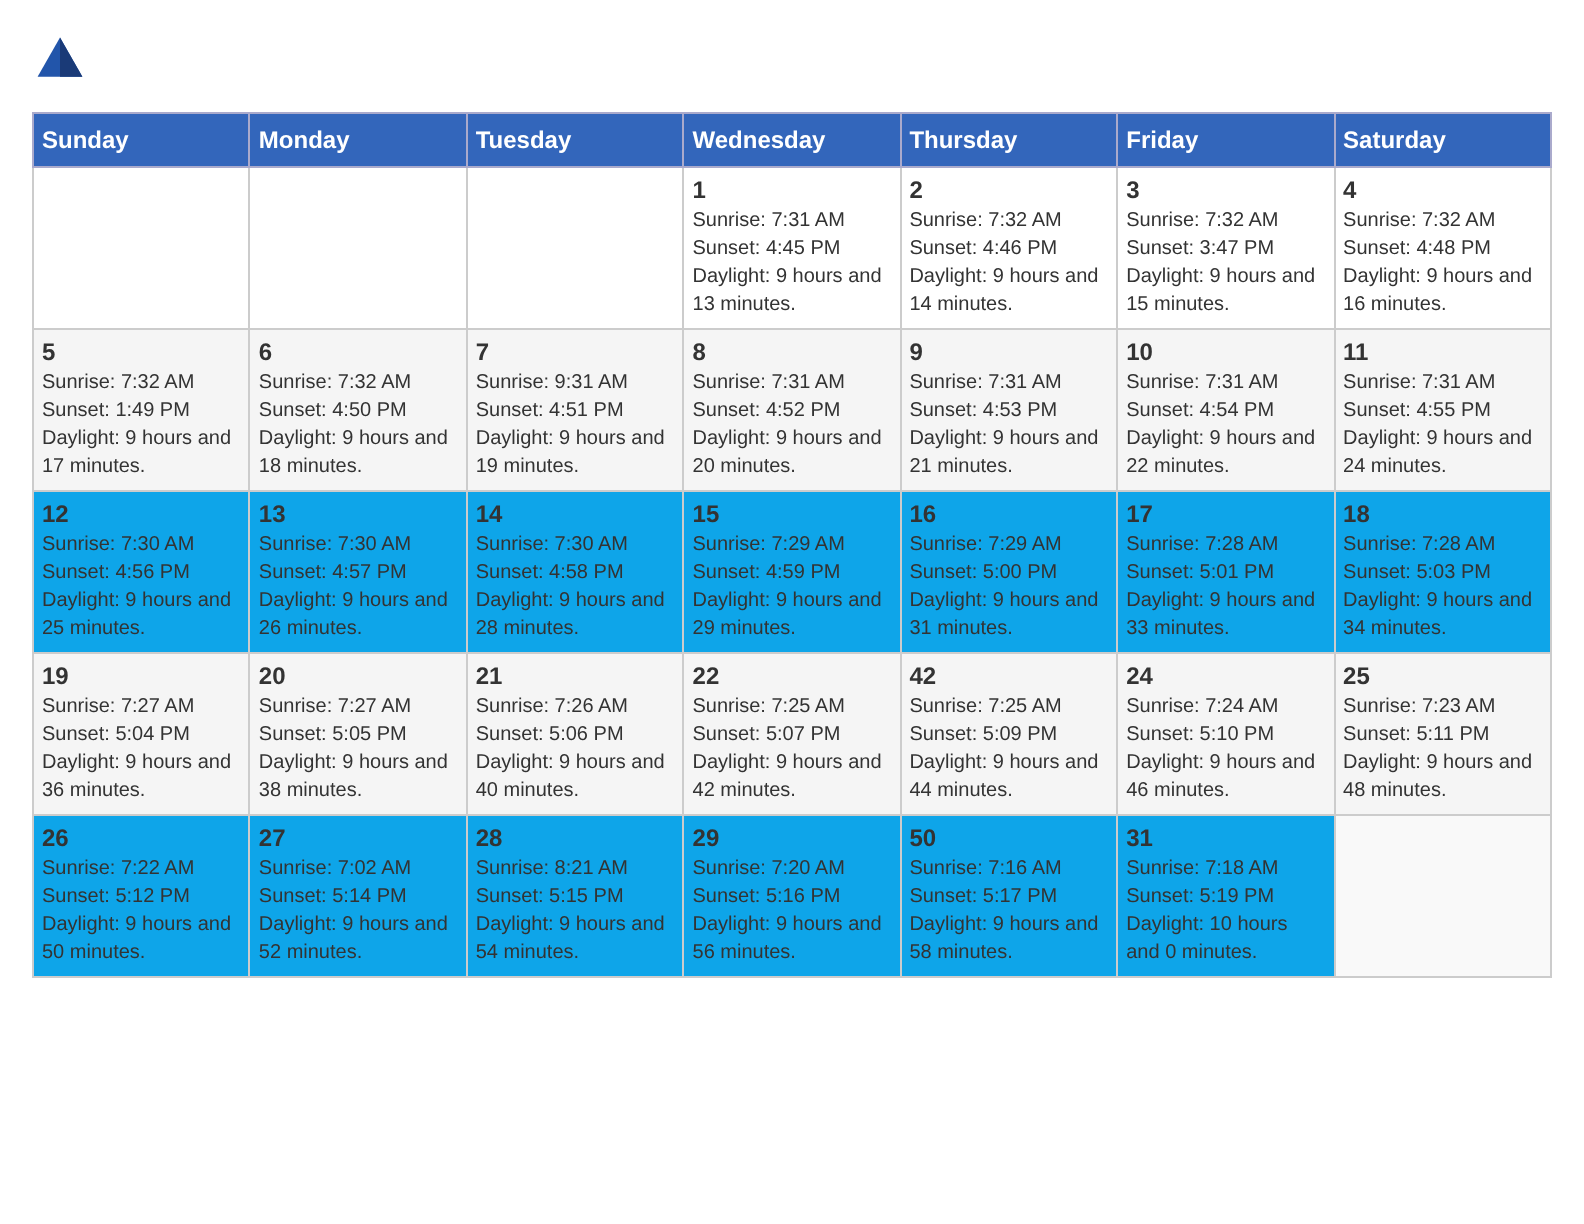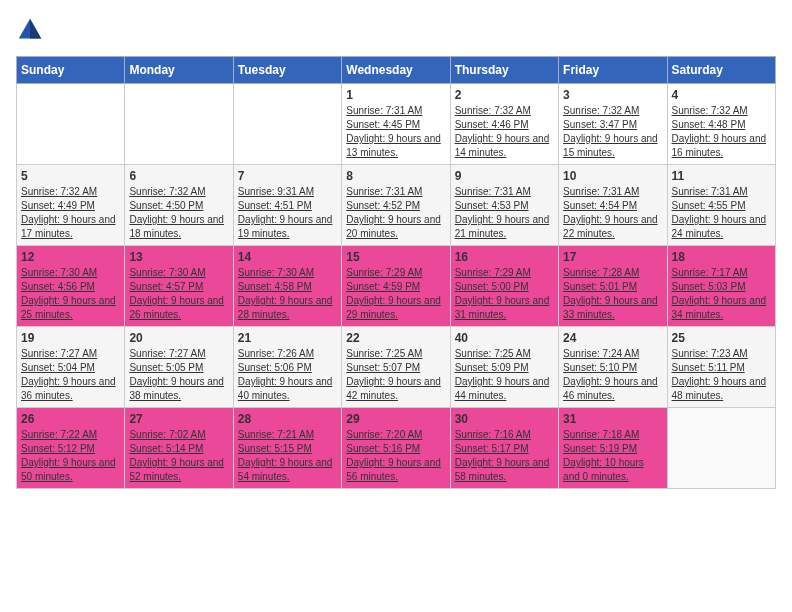--- a/index.html
+++ b/index.html
@@ -61,36 +61,35 @@
       border: 1px solid #aac;
     }
     .calendar td {
       vertical-align: top;
       border: 1px solid #ccc;
       padding: 4px;
       width: 108px;
       min-height: 80px;
       font-size: 10px;
       color: #333;
-      background: #ec4899;
+      background: #0ea5e9;
     }
     .calendar td.empty {
       background: #f9f9f9;
     }
     .day-num {
       font-size: 12px;
       font-weight: bold;
       margin-bottom: 2px;
       display: block;
     }
     .day-info {
       font-size: 10px;
       line-height: 1.4;
       color: #333;
-      text-decoration: underline;
     }
     tr:nth-child(even) td { background: #f5f5f5; }
     tr:nth-child(even) td.empty { background: #efefef; }
     .calendar tr:first-child td { background: #fff; }
   </style>
 </head>
 <body>
 
 <div class="header">
   <div class="logo">
@@ -148,21 +147,21 @@
           <span class="day-num">4</span>
           <div class="day-info">Sunrise: 7:32 AM
 Sunset: 4:48 PM
 Daylight: 9 hours and 16 minutes.</div>
         </td>
       </tr>
       <tr>
         <td>
           <span class="day-num">5</span>
           <div class="day-info">Sunrise: 7:32 AM
-Sunset: 4:49 PM
+Sunset: 1:49 PM
 Daylight: 9 hours and 17 minutes.</div>
         </td>
         <td>
           <span class="day-num">6</span>
           <div class="day-info">Sunrise: 7:32 AM
 Sunset: 4:50 PM
 Daylight: 9 hours and 18 minutes.</div>
         </td>
         <td>
           <span class="day-num">7</span>
@@ -227,21 +226,21 @@
 Daylight: 9 hours and 31 minutes.</div>
         </td>
         <td>
           <span class="day-num">17</span>
           <div class="day-info">Sunrise: 7:28 AM
 Sunset: 5:01 PM
 Daylight: 9 hours and 33 minutes.</div>
         </td>
         <td>
           <span class="day-num">18</span>
-          <div class="day-info">Sunrise: 7:17 AM
+          <div class="day-info">Sunrise: 7:28 AM
 Sunset: 5:03 PM
 Daylight: 9 hours and 34 minutes.</div>
         </td>
       </tr>
       <tr>
         <td>
           <span class="day-num">19</span>
           <div class="day-info">Sunrise: 7:27 AM
 Sunset: 5:04 PM
 Daylight: 9 hours and 36 minutes.</div>
@@ -258,21 +257,21 @@
 Sunset: 5:06 PM
 Daylight: 9 hours and 40 minutes.</div>
         </td>
         <td>
           <span class="day-num">22</span>
           <div class="day-info">Sunrise: 7:25 AM
 Sunset: 5:07 PM
 Daylight: 9 hours and 42 minutes.</div>
         </td>
         <td>
-          <span class="day-num">40</span>
+          <span class="day-num">42</span>
           <div class="day-info">Sunrise: 7:25 AM
 Sunset: 5:09 PM
 Daylight: 9 hours and 44 minutes.</div>
         </td>
         <td>
           <span class="day-num">24</span>
           <div class="day-info">Sunrise: 7:24 AM
 Sunset: 5:10 PM
 Daylight: 9 hours and 46 minutes.</div>
         </td>
@@ -291,32 +290,32 @@
 Daylight: 9 hours and 50 minutes.</div>
         </td>
         <td>
           <span class="day-num">27</span>
           <div class="day-info">Sunrise: 7:02 AM
 Sunset: 5:14 PM
 Daylight: 9 hours and 52 minutes.</div>
         </td>
         <td>
           <span class="day-num">28</span>
-          <div class="day-info">Sunrise: 7:21 AM
+          <div class="day-info">Sunrise: 8:21 AM
 Sunset: 5:15 PM
 Daylight: 9 hours and 54 minutes.</div>
         </td>
         <td>
           <span class="day-num">29</span>
           <div class="day-info">Sunrise: 7:20 AM
 Sunset: 5:16 PM
 Daylight: 9 hours and 56 minutes.</div>
         </td>
         <td>
-          <span class="day-num">30</span>
+          <span class="day-num">50</span>
           <div class="day-info">Sunrise: 7:16 AM
 Sunset: 5:17 PM
 Daylight: 9 hours and 58 minutes.</div>
         </td>
         <td>
           <span class="day-num">31</span>
           <div class="day-info">Sunrise: 7:18 AM
 Sunset: 5:19 PM
 Daylight: 10 hours and 0 minutes.</div>
         </td>

